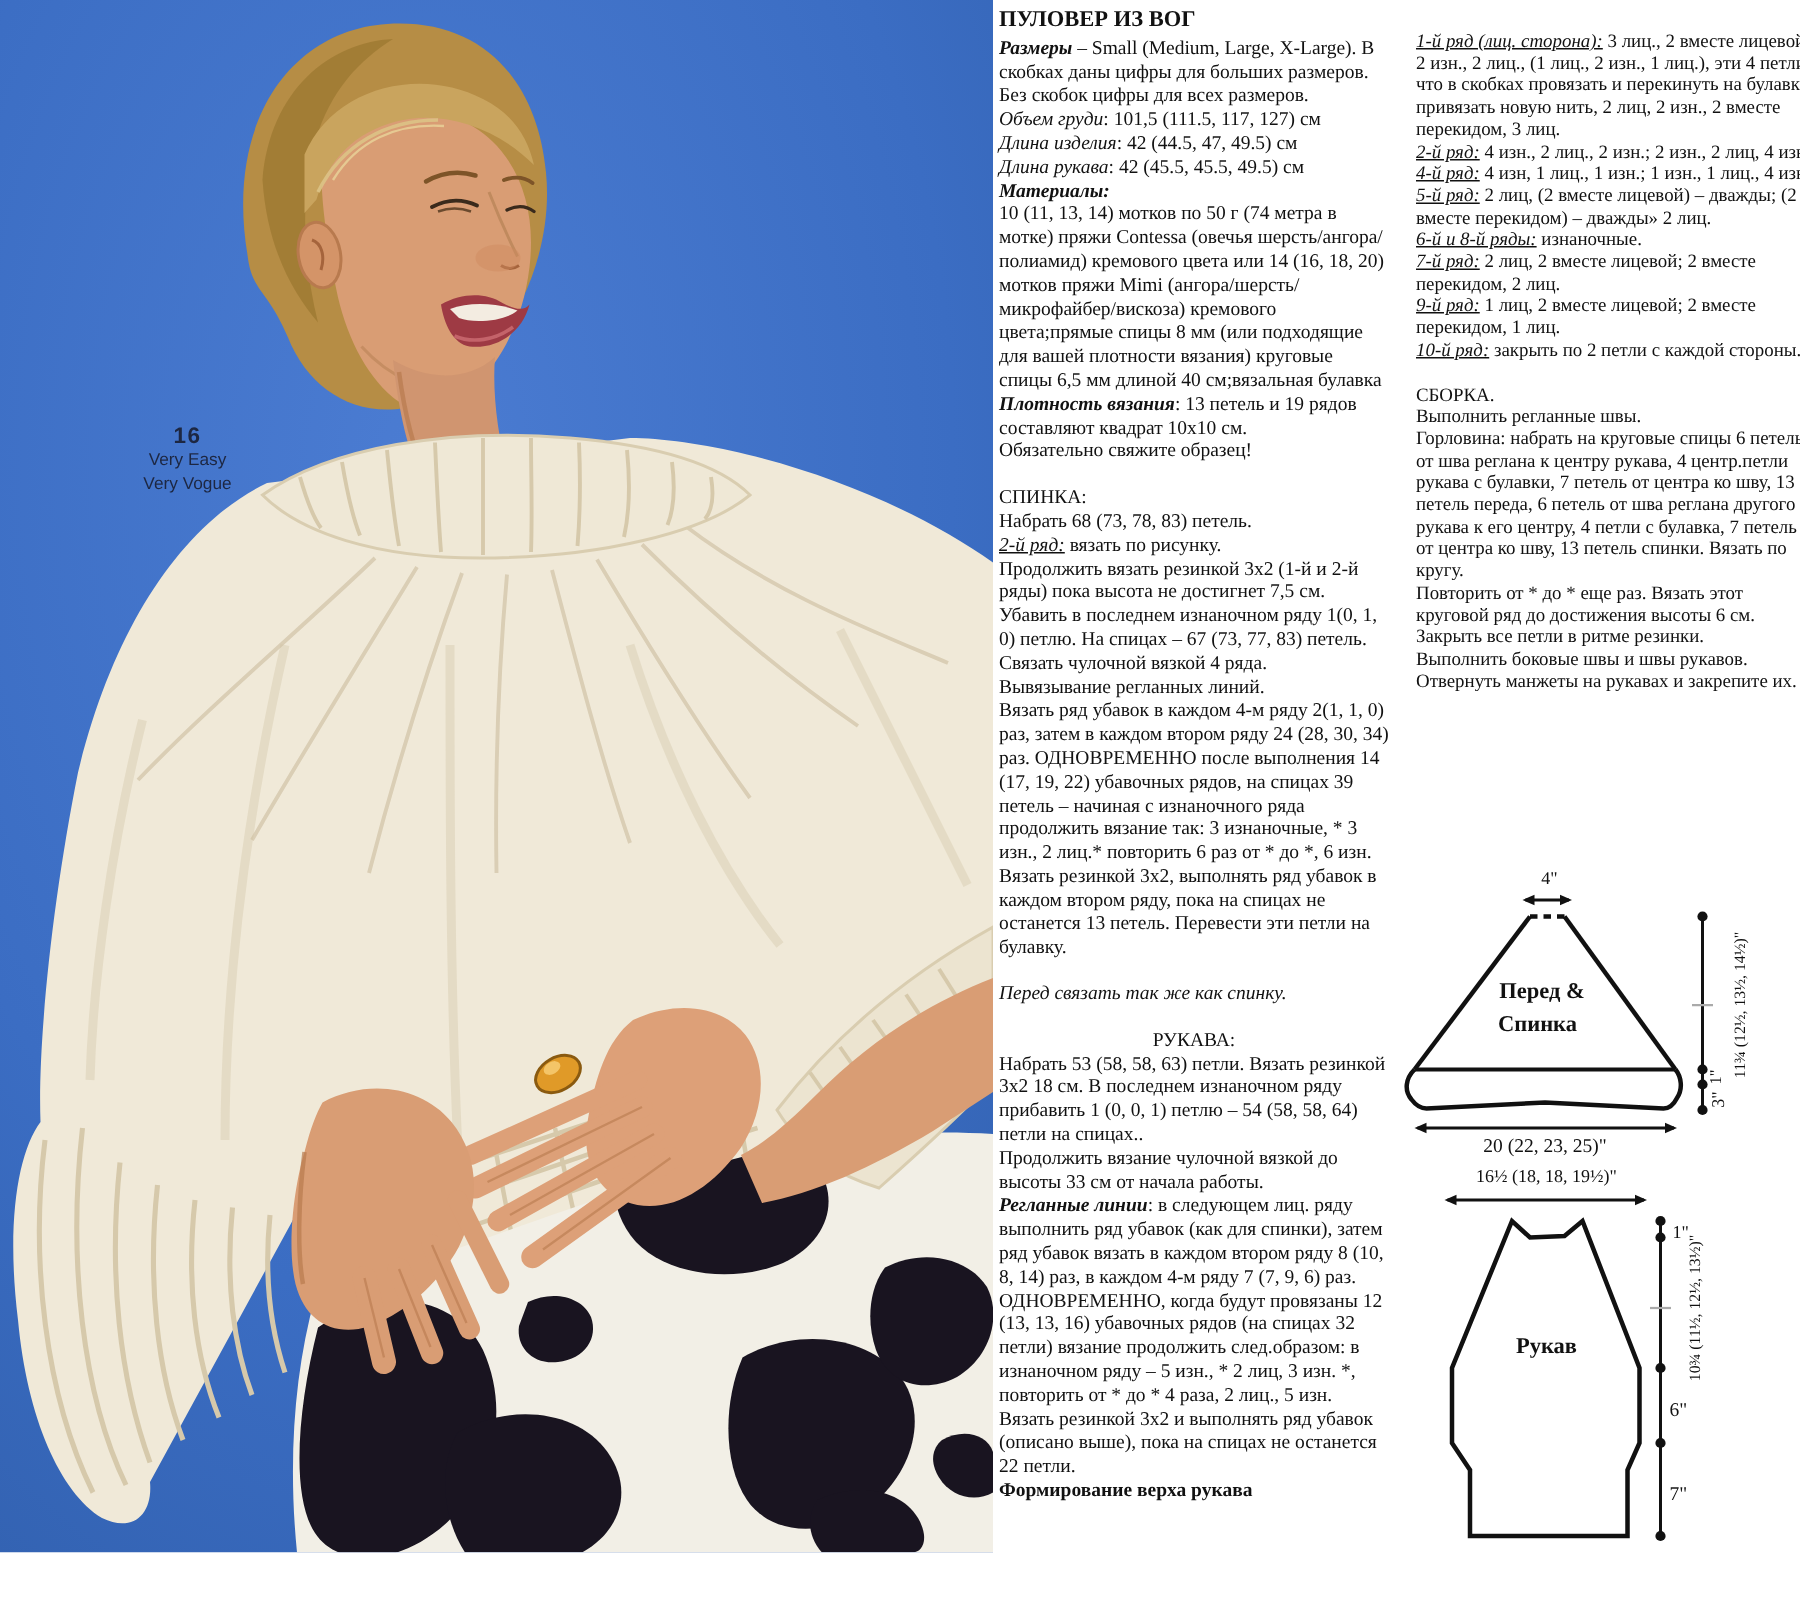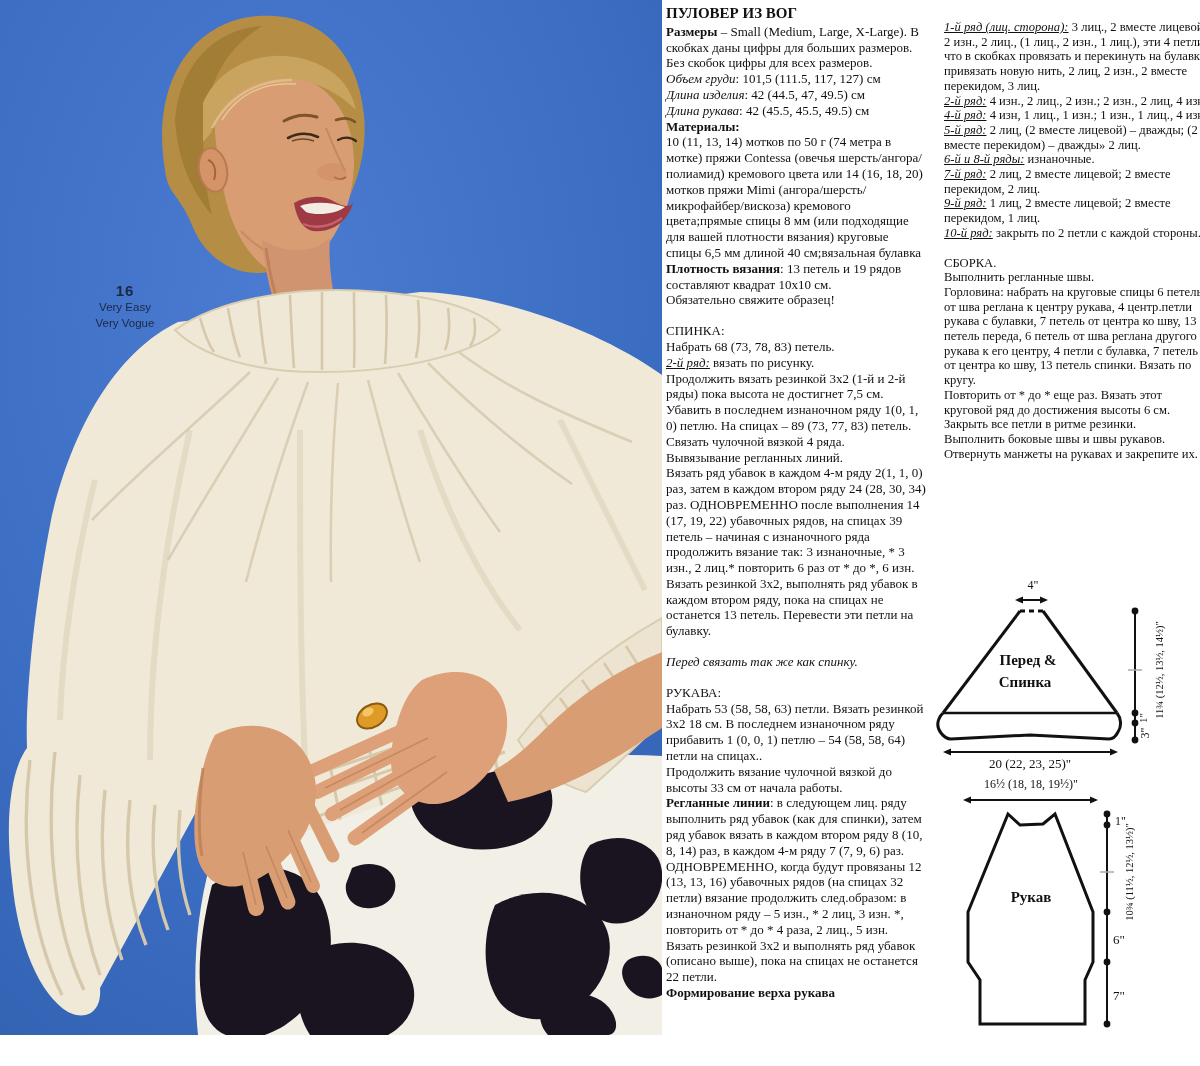--- a/index.html
+++ b/index.html
@@ -14,21 +14,21 @@
   #photo-caption .ln{font-size:11.5px;}
   
   .col{position:absolute;top:0;}
   #col-mid{left:666px;width:260px;top:6px;}
   #col-right{left:944px;width:264px;top:20px;}
   .col p{margin:0;font-size:13px;line-height:15.8px;}
   #col-right p{font-size:12.6px;line-height:14.7px;}
   .p-h1{font-weight:bold;font-size:15px !important;margin-bottom:2px !important;}
   .p-i{font-style:italic;}
   .p-b{font-weight:bold;}
-  .lead-b{font-weight:bold;}
+  .lead-b{font-weight:bold;font-style:italic;}
   .lead-i{font-style:italic;}
   .lead-iu{font-style:italic;text-decoration:underline;}
   
   .diag{position:absolute;}
   #diag-front{left:925px;top:575px;}
   #diag-sleeve{left:925px;top:772px;}
   .diag text{font-family:"Liberation Serif", serif;fill:#111;}
 </style>
 </head>
 <body>
@@ -193,26 +193,26 @@
       <p><span class="lead-i">Длина изделия</span>: 42 (44.5, 47, 49.5) см</p>
       <p><span class="lead-i">Длина рукава</span>: 42 (45.5, 45.5, 49.5) см</p>
       <p><span class="lead-b">Материалы:</span></p>
       <p>10 (11, 13, 14) мотков по 50 г (74 метра в мотке) пряжи Contessa (овечья шерсть/ангора/полиамид) кремового цвета или 14 (16, 18, 20) мотков пряжи Mimi (ангора/шерсть/микрофайбер/вискоза) кремового цвета;прямые спицы 8 мм (или подходящие для вашей плотности вязания) круговые спицы 6,5 мм длиной 40 см;вязальная булавка</p>
       <p><span class="lead-b">Плотность вязания</span>: 13 петель и 19 рядов составляют квадрат 10x10 см.</p>
       <p>Обязательно свяжите образец!</p>
       <p style="margin-top: 15px;">СПИНКА:</p>
       <p>Набрать 68 (73, 78, 83) петель.</p>
       <p><span class="lead-iu">2-й ряд:</span> вязать по рисунку.</p>
       <p>Продолжить вязать резинкой 3х2 (1-й и 2-й ряды) пока высота не достигнет 7,5 см.</p>
-      <p>Убавить в последнем изнаночном ряду 1(0, 1, 0) петлю. На спицах – 89 (73, 77, 83) петель.</p>
+      <p>Убавить в последнем изнаночном ряду 1(0, 1, 0) петлю. На спицах – 67 (73, 77, 83) петель.</p>
       <p>Связать чулочной вязкой 4 ряда.</p>
       <p>Вывязывание регланных линий.</p>
       <p>Вязать ряд убавок в каждом 4-м ряду 2(1, 1, 0) раз, затем в каждом втором ряду 24 (28, 30, 34) раз. ОДНОВРЕМЕННО после выполнения 14 (17, 19, 22) убавочных рядов, на спицах 39 петель – начиная с изнаночного ряда продолжить вязание так: 3 изнаночные, * 3 изн., 2 лиц.* повторить 6 раз от * до *, 6 изн. Вязать резинкой 3х2, выполнять ряд убавок в каждом втором ряду, пока на спицах не останется 13 петель. Перевести эти петли на булавку.</p>
       <p class="p-i" style="margin-top: 15px;">Перед связать так же как спинку.</p>
-      <p style="margin-top: 15px;">РУКАВА:</p>
+      <p style="margin-top: 15px; text-align: center;">РУКАВА:</p>
       <p>Набрать 53 (58, 58, 63) петли. Вязать резинкой 3х2 18 см. В последнем изнаночном ряду прибавить 1 (0, 0, 1) петлю – 54 (58, 58, 64) петли на спицах..</p>
       <p>Продолжить вязание чулочной вязкой до высоты 33 см от начала работы.</p>
       <p><span class="lead-b">Регланные линии</span>: в следующем лиц. ряду выполнить ряд убавок (как для спинки), затем ряд убавок вязать в каждом втором ряду 8 (10, 8, 14) раз, в каждом 4-м ряду 7 (7, 9, 6) раз. ОДНОВРЕМЕННО, когда будут провязаны 12 (13, 13, 16) убавочных рядов (на спицах 32 петли) вязание продолжить след.образом: в изнаночном ряду – 5 изн., * 2 лиц, 3 изн. *, повторить от * до * 4 раза, 2 лиц., 5 изн. Вязать резинкой 3х2 и выполнять ряд убавок (описано выше), пока на спицах не останется 22 петли.</p>
       <p class="p-b">Формирование верха рукава</p>
     </div>
 
   <div class="col" id="col-right">
       <p><span class="lead-iu">1-й ряд (лиц. сторона):</span> 3 лиц., 2 вместе лицевой, 2 изн., 2 лиц., (1 лиц., 2 изн., 1 лиц.), эти 4 петли, что в скобках провязать и перекинуть на булавку, привязать новую нить, 2 лиц, 2 изн., 2 вместе перекидом, 3 лиц.</p>
       <p><span class="lead-iu">2-й ряд:</span> 4 изн., 2 лиц., 2 изн.; 2 изн., 2 лиц, 4 изн.</p>
       <p><span class="lead-iu">4-й ряд:</span> 4 изн, 1 лиц., 1 изн.; 1 изн., 1 лиц., 4 изн.</p>

